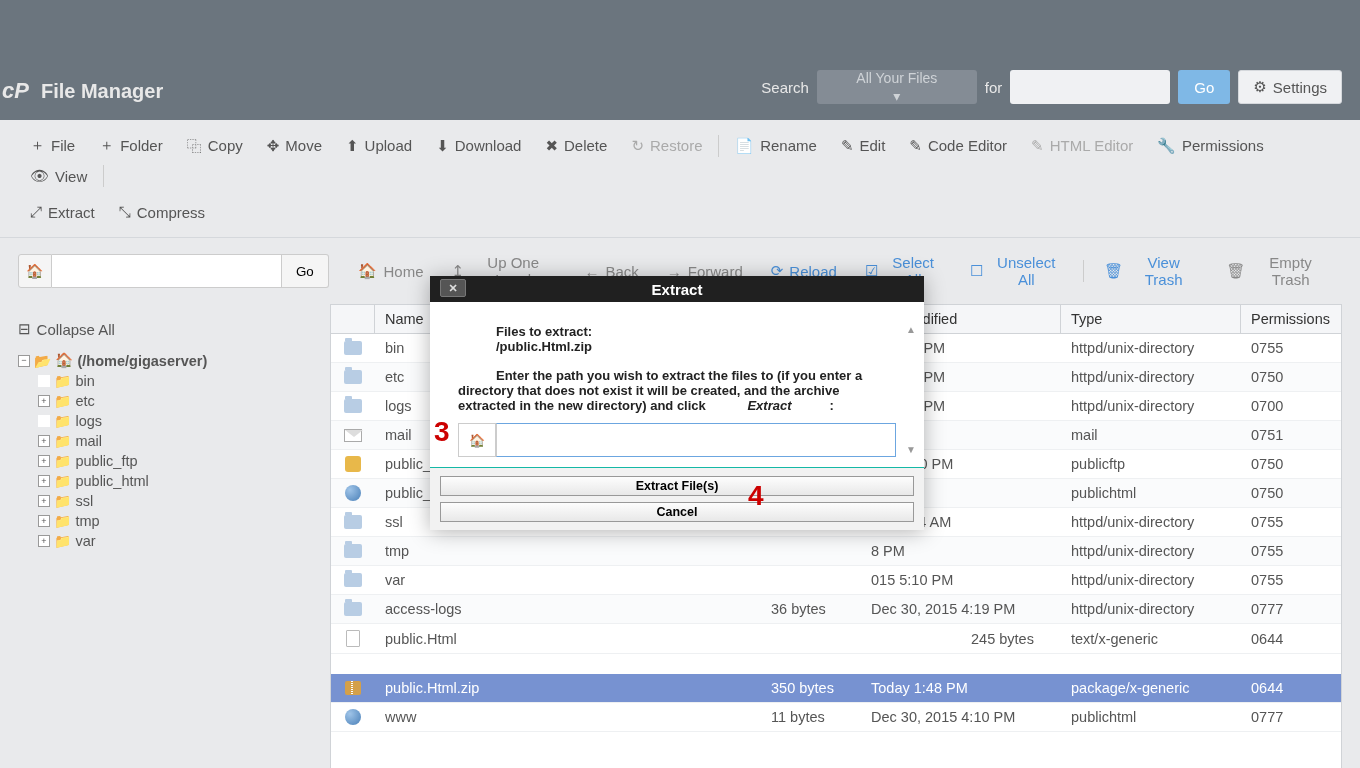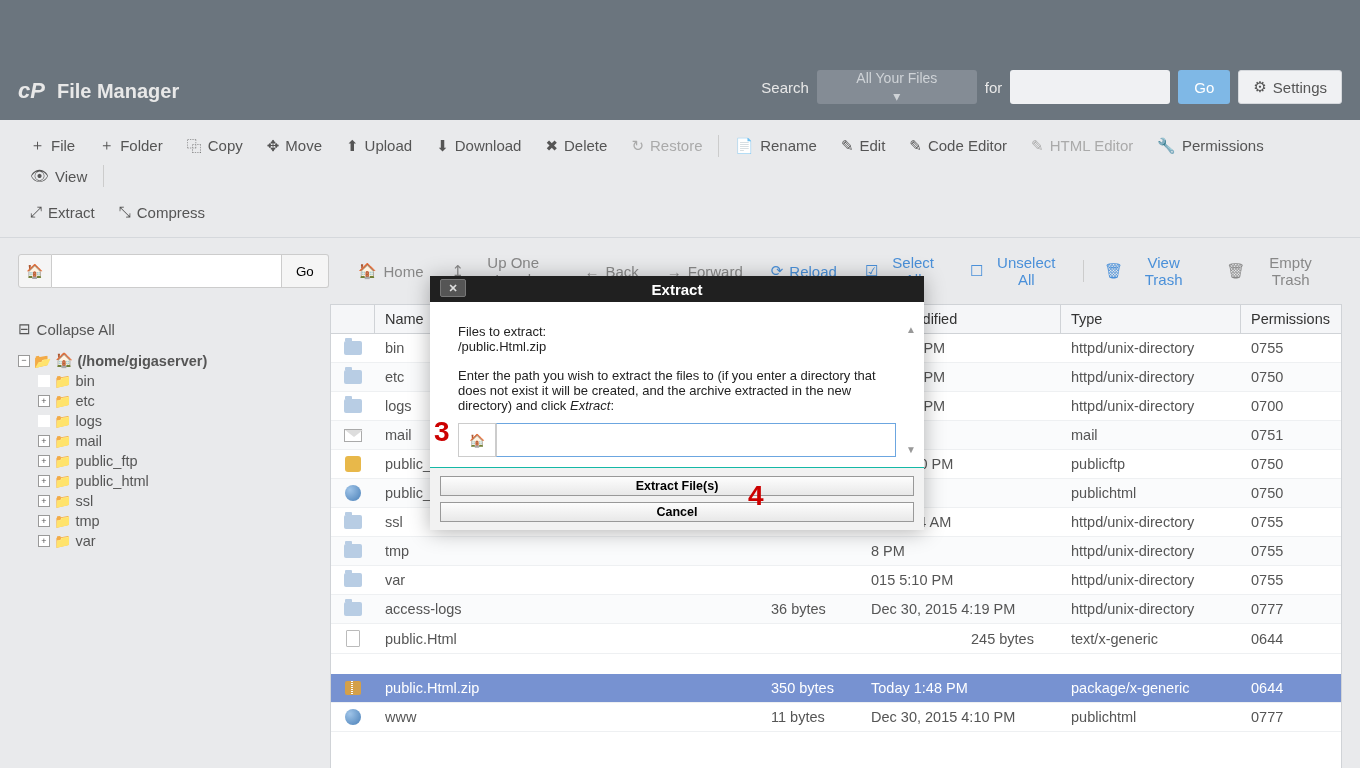--- a/index.html
+++ b/index.html
@@ -1,19 +1,19 @@
 <!DOCTYPE html>
 <html><head>
 <meta charset="utf-8">
 <style>
 * { margin: 0; padding: 0; box-sizing: border-box; font-family: -apple-system, "Helvetica Neue", Arial, sans-serif; }
 body { background: #e9eaec; font-size: 14px; color: #555; overflow: hidden; width: 1360px; height: 768px; position: relative; }
 
 
-.header { background: #6b757e; height: 120px; display: flex; align-items: flex-end; padding: 0 18px 16px 18px; color: #e8e8e8; }
+.header { background: #6b757e; height: 120px; display: flex; align-items: flex-end; padding: 0 18px 16px 2px; color: #e8e8e8; }
 .header-left { display: flex; align-items: center; gap: 12px; flex: 1; }
 .cp-logo { font-size: 22px; font-weight: bold; font-style: italic; }
 .header-title { font-size: 20px; font-weight: 700; }
 .header-right { display: flex; align-items: center; gap: 8px; }
 .header-label { color: #e8e8e8; font-size: 15px; }
 .header-select { background: #848c95; border: none; color: #cfd3d7; height: 34px; width: 160px; padding: 0 10px; border-radius: 3px; display: flex; align-items: center; justify-content: space-between; flex-direction: column; }
 .header-input { background: #f0f1f3; border: none; height: 34px; width: 160px; border-radius: 3px; padding: 0 10px; }
 .btn-go { background: #7fb8e6; border: none; color: #fff; height: 34px; padding: 0 16px; border-radius: 3px; font-size: 15px; }
 .btn-settings { background: #f0f1f3; border: 1px solid #d5d8dc; color: #555; height: 34px; padding: 0 14px; border-radius: 3px; font-size: 15px; display: flex; align-items: center; gap: 6px; }
 
@@ -75,21 +75,21 @@
 .file-icn { width: 14px; height: 17px; background: #fff; border: 1px solid #bbb; border-radius: 1px; }
 .zip-icn { width: 16px; height: 14px; background: #d4a04a; border-radius: 2px; position: relative; }
 .zip-icn::after { content: ""; position: absolute; left: 6px; top: 0; width: 2px; height: 100%; background: repeating-linear-gradient(#fff 0 1px, #d4a04a 1px 2px); }
 
 
 .dialog-overlay { position: absolute; top: 0; left: 0; right: 0; bottom: 0; }
 .dialog { position: absolute; left: 430px; top: 276px; width: 494px; background: #fff; box-shadow: 0 2px 20px rgba(0,0,0,0.3); }
 .dialog-title { background: #202020; color: #fff; height: 26px; display: flex; align-items: center; justify-content: center; font-size: 15px; font-weight: bold; position: relative; }
 .dialog-close { position: absolute; left: 10px; top: 3px; width: 26px; height: 18px; background: #555; color: #ddd; border: 1px solid #777; border-radius: 2px; display: flex; align-items: center; justify-content: center; font-size: 11px; cursor: pointer; }
 .dialog-body { padding: 22px 28px 10px 28px; font-size: 13px; color: #222; position: relative; }
-.dialog-strong { font-weight: normal; }
+.dialog-strong { font-weight: bold; margin-left: 38px; }
 .dialog-path-row { display: flex; align-items: stretch; margin-top: 10px; }
 .dialog-home-btn { width: 38px; border: 1px solid #ccc; display: flex; align-items: center; justify-content: center; background: #fff; }
 .dialog-input { flex: 1; border: 1px solid #6ca6e0; border-left-color: #ccc; height: 34px; padding: 0 8px; outline: none; }
 .dialog-footer { background: #f2f2f2; padding: 8px 10px; display: flex; justify-content: flex-end; gap: 6px; border-top: 1px solid #14b8a6; flex-direction: column; }
 .dialog-btn { background: linear-gradient(#fdfdfd,#e8e8e8); border: 1px solid #999; padding: 2px 8px; font-size: 12.5px; font-weight: bold; cursor: pointer; }
 .dialog-scroll-up { position: absolute; right: 8px; top: 22px; color: #999; font-size: 10px; }
 .dialog-scroll-down { position: absolute; right: 8px; bottom: 12px; color: #999; font-size: 10px; }
 
 
 .annot { position: absolute; color: #cc0000; font-weight: 900; font-size: 28px; font-family: Arial Black, Arial, sans-serif; }

